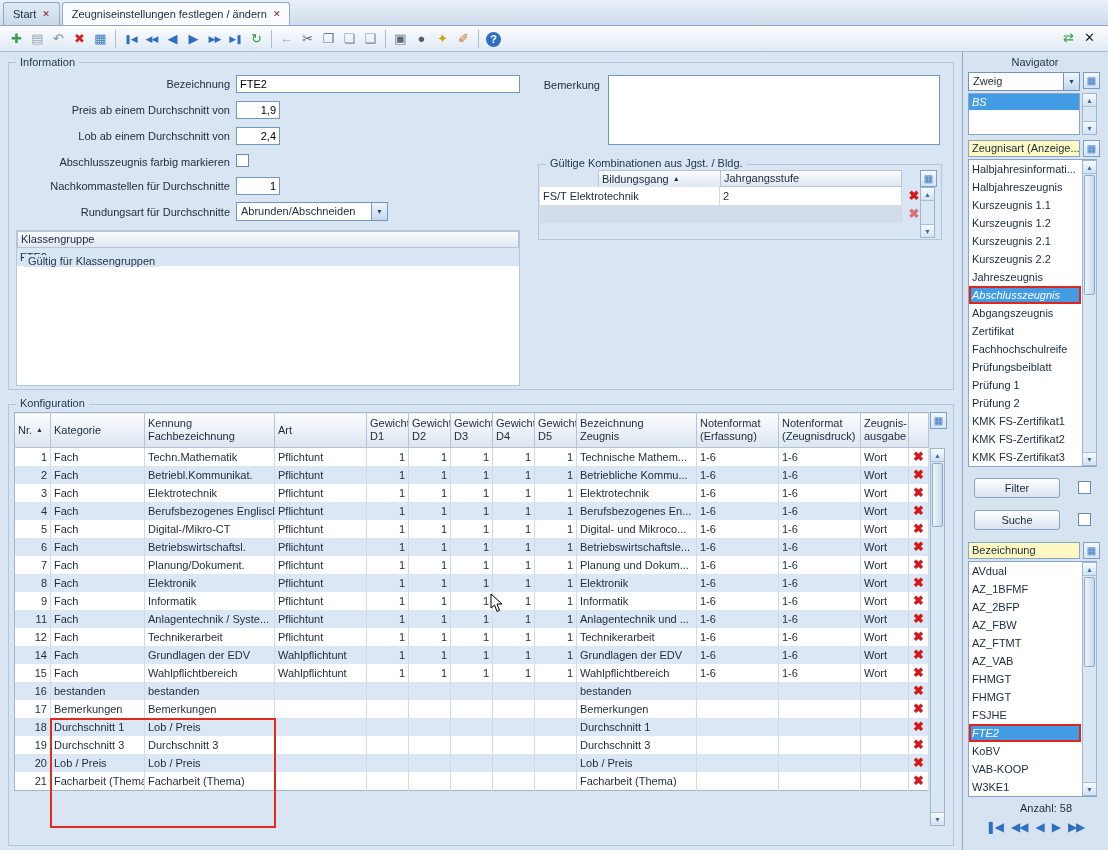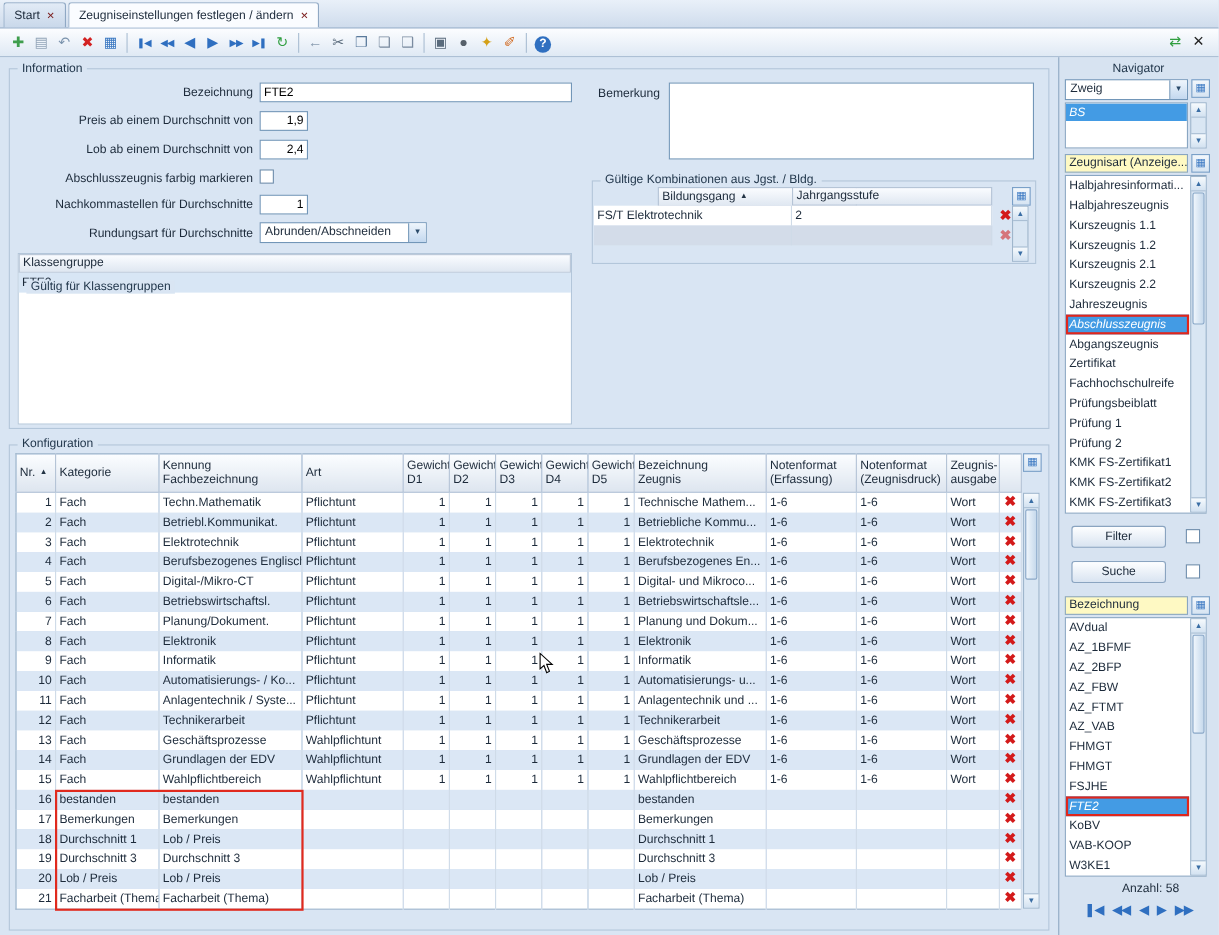--- a/index.html
+++ b/index.html
@@ -398,36 +398,20 @@
             <td class="num">1</td>
             <td class="num">1</td>
             <td class="num">1</td>
             <td>Informatik</td>
             <td>1-6</td>
             <td>1-6</td>
             <td>Wort</td>
             <td class="c-del"><span class="del"></span></td>
           </tr>
           <tr>
-            <td class="num">10</td>
-            <td>Fach</td>
-            <td>Automatisierungs- / Ko...</td>
-            <td>Pflichtunt</td>
-            <td class="num">1</td>
-            <td class="num">1</td>
-            <td class="num">1</td>
-            <td class="num">1</td>
-            <td class="num">1</td>
-            <td>Automatisierungs- u...</td>
-            <td>1-6</td>
-            <td>1-6</td>
-            <td>Wort</td>
-            <td class="c-del"><span class="del"></span></td>
-          </tr>
-          <tr>
             <td class="num">11</td>
             <td>Fach</td>
             <td>Anlagentechnik / Syste...</td>
             <td>Pflichtunt</td>
             <td class="num">1</td>
             <td class="num">1</td>
             <td class="num">1</td>
             <td class="num">1</td>
             <td class="num">1</td>
             <td>Anlagentechnik und ...</td>
@@ -440,36 +424,20 @@
             <td class="num">12</td>
             <td>Fach</td>
             <td>Technikerarbeit</td>
             <td>Pflichtunt</td>
             <td class="num">1</td>
             <td class="num">1</td>
             <td class="num">1</td>
             <td class="num">1</td>
             <td class="num">1</td>
             <td>Technikerarbeit</td>
-            <td>1-6</td>
-            <td>1-6</td>
-            <td>Wort</td>
-            <td class="c-del"><span class="del"></span></td>
-          </tr>
-          <tr>
-            <td class="num">13</td>
-            <td>Fach</td>
-            <td>Geschäftsprozesse</td>
-            <td>Wahlpflichtunt</td>
-            <td class="num">1</td>
-            <td class="num">1</td>
-            <td class="num">1</td>
-            <td class="num">1</td>
-            <td class="num">1</td>
-            <td>Geschäftsprozesse</td>
             <td>1-6</td>
             <td>1-6</td>
             <td>Wort</td>
             <td class="c-del"><span class="del"></span></td>
           </tr>
           <tr>
             <td class="num">14</td>
             <td>Fach</td>
             <td>Grundlagen der EDV</td>
             <td>Wahlpflichtunt</td>

